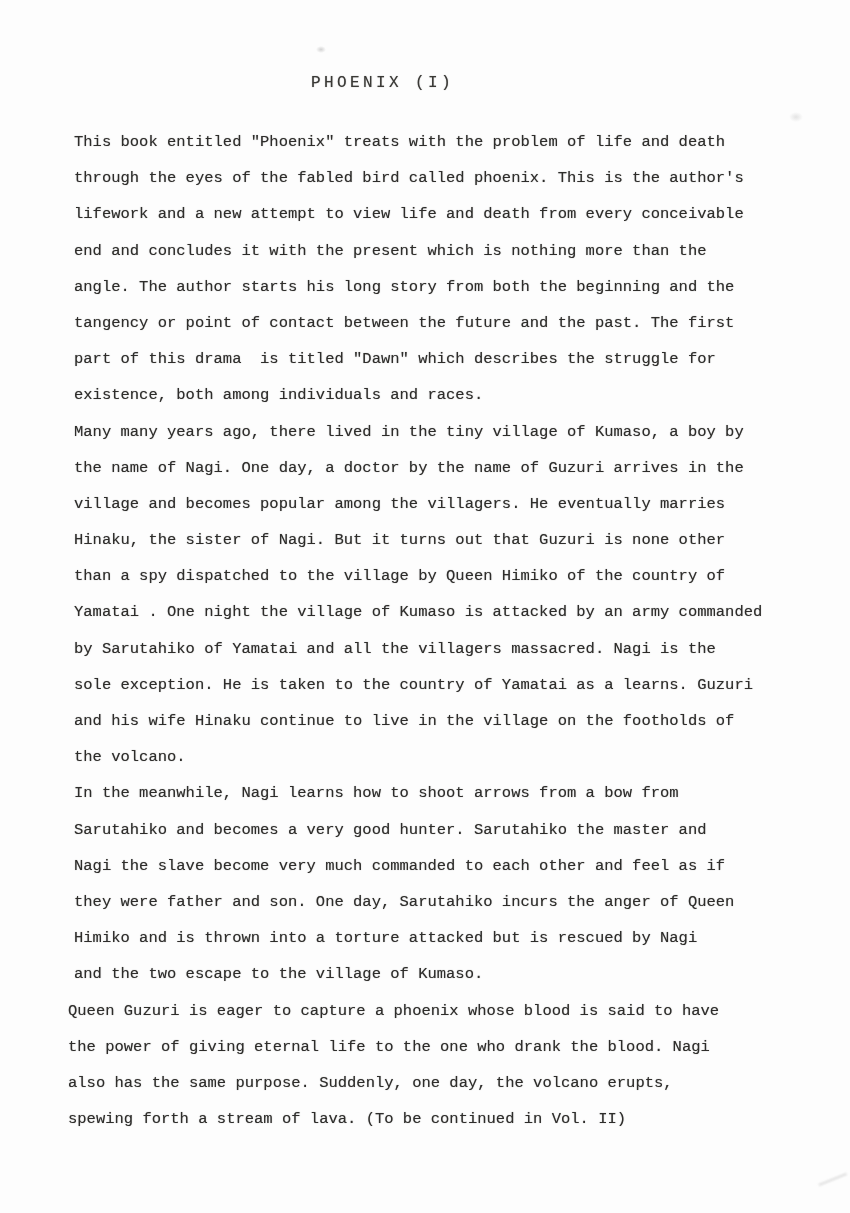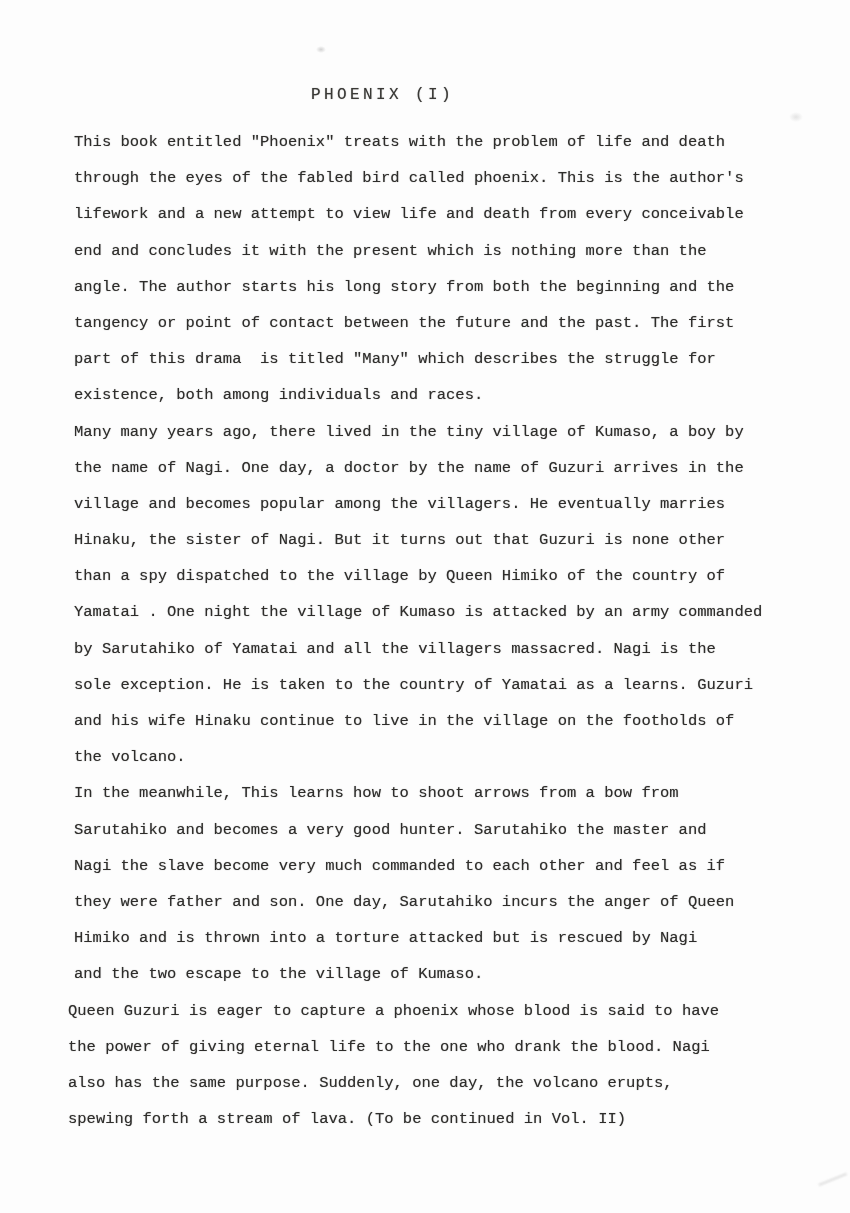--- a/index.html
+++ b/index.html
@@ -8,21 +8,21 @@
     width: 850px;
     height: 1213px;
     background: #fdfdfd;
     overflow: hidden;
     font-family: "Liberation Mono", "DejaVu Sans Mono", monospace;
     color: #2e2d2b;
   }
   .page-title {
     position: absolute;
     left: 311px;
-    top: 86px;
+    top: 74px;
     font-size: 16px;
     letter-spacing: 3.4px;
     white-space: pre;
     color: #3a3936;
     text-shadow: 0 0 1px rgba(46,45,43,0.55);
   }
   .body-text {
     position: absolute;
     left: 74px;
     top: 124px;
@@ -63,37 +63,37 @@
   <div class="page-title">PHOENIX (I)</div>
 
   <div class="body-text">
     <div class="para">
       <div class="line">This book entitled "Phoenix" treats with the problem of life and death</div>
       <div class="line">through the eyes of the fabled bird called phoenix. This is the author's</div>
       <div class="line">lifework and a new attempt to view life and death from every conceivable</div>
       <div class="line">end and concludes it with the present which is nothing more than the</div>
       <div class="line">angle. The author starts his long story from both the beginning and the</div>
       <div class="line">tangency or point of contact between the future and the past. The first</div>
-      <div class="line">part of this drama  is titled "Many" which describes the struggle for</div>
+      <div class="line">part of this drama  is titled "Dawn" which describes the struggle for</div>
       <div class="line">existence, both among individuals and races.</div>
     </div>
     <div class="para">
       <div class="line">Many many years ago, there lived in the tiny village of Kumaso, a boy by</div>
       <div class="line">the name of Nagi. One day, a doctor by the name of Guzuri arrives in the</div>
       <div class="line">village and becomes popular among the villagers. He eventually marries</div>
       <div class="line">Hinaku, the sister of Nagi. But it turns out that Guzuri is none other</div>
       <div class="line">than a spy dispatched to the village by Queen Himiko of the country of</div>
       <div class="line">Yamatai . One night the village of Kumaso is attacked by an army commanded</div>
       <div class="line">by Sarutahiko of Yamatai and all the villagers massacred. Nagi is the</div>
       <div class="line">sole exception. He is taken to the country of Yamatai as a learns. Guzuri</div>
       <div class="line">and his wife Hinaku continue to live in the village on the footholds of</div>
       <div class="line">the volcano.</div>
     </div>
     <div class="para">
-      <div class="line">In the meanwhile, This learns how to shoot arrows from a bow from</div>
+      <div class="line">In the meanwhile, Nagi learns how to shoot arrows from a bow from</div>
       <div class="line">Sarutahiko and becomes a very good hunter. Sarutahiko the master and</div>
       <div class="line">Nagi the slave become very much commanded to each other and feel as if</div>
       <div class="line">they were father and son. One day, Sarutahiko incurs the anger of Queen</div>
       <div class="line">Himiko and is thrown into a torture attacked but is rescued by Nagi</div>
       <div class="line">and the two escape to the village of Kumaso.</div>
     </div>
     <div class="para para-drift-left">
       <div class="line">Queen Guzuri is eager to capture a phoenix whose blood is said to have</div>
       <div class="line">the power of giving eternal life to the one who drank the blood. Nagi</div>
       <div class="line">also has the same purpose. Suddenly, one day, the volcano erupts,</div>

